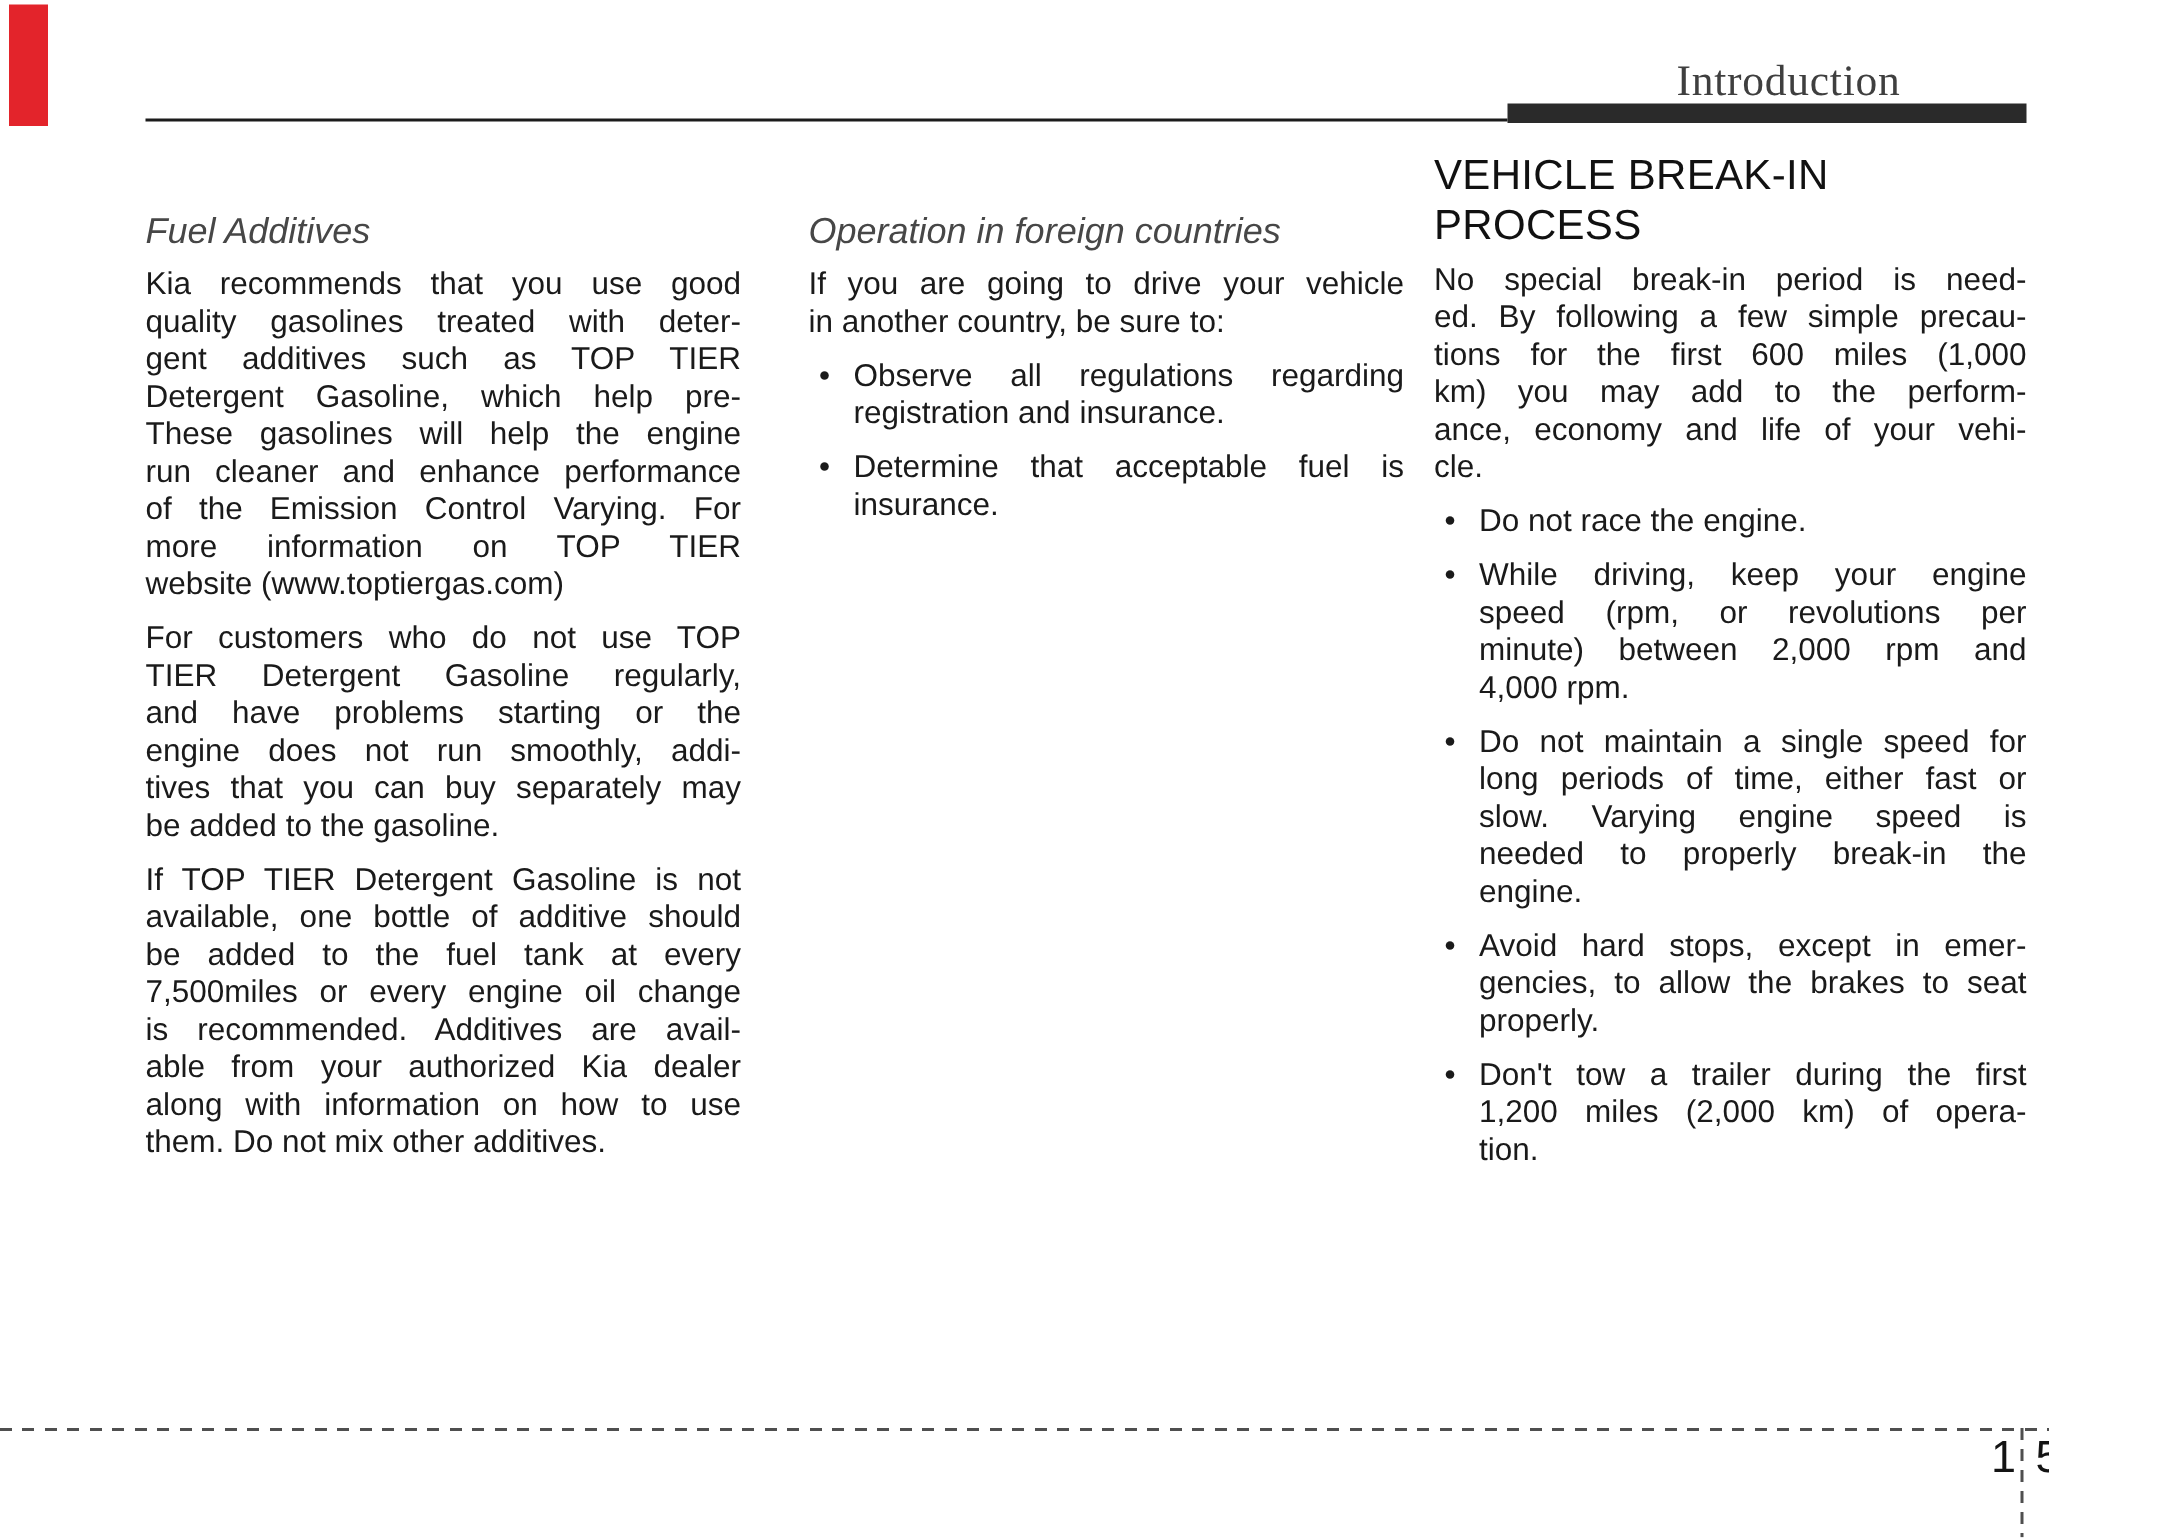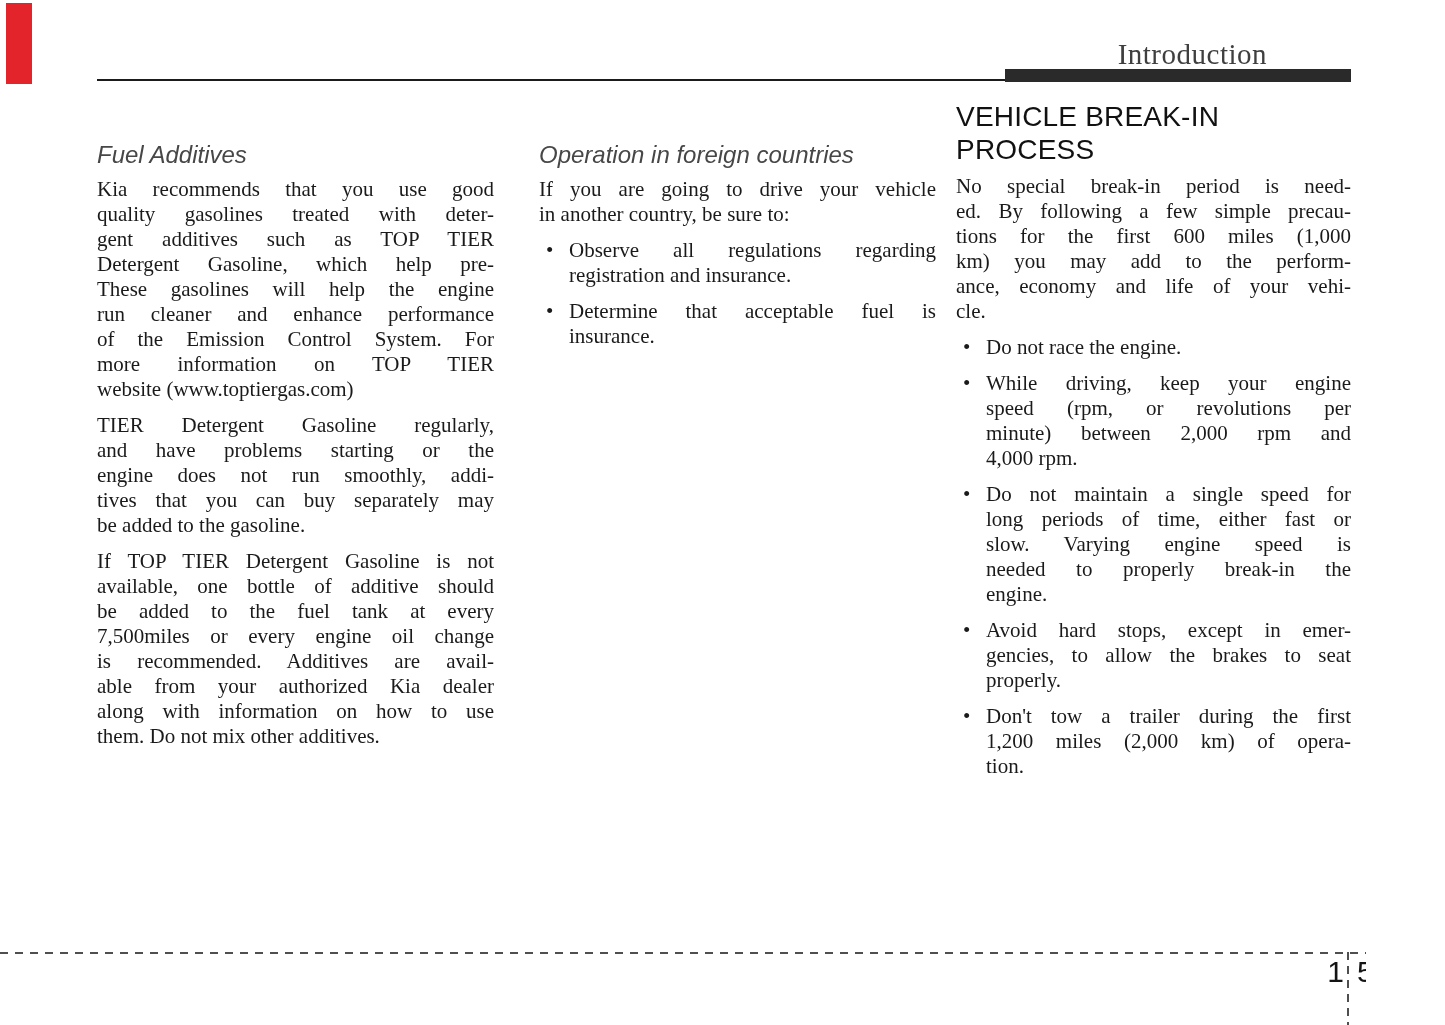--- a/index.html
+++ b/index.html
@@ -32,21 +32,21 @@
   .column:nth-child(2){left:539px;top:141px;width:397px;}
   .column:nth-child(3){left:956px;top:100px;width:395px;}
   .col-heading{font-weight:normal;margin:0 0 8px 0;}
   .column:nth-child(1) .col-heading,
   .column:nth-child(2) .col-heading{
     font-style:italic;color:#474747;font-size:24px;line-height:28px;
   }
   .column:nth-child(3) .col-heading{
     color:#111;font-size:28px;line-height:33px;letter-spacing:.2px;
   }
-  .block{margin:0 0 11px 0;color:#1a1a1a;font-size:21px;font-family:Liberation Serif, serif;}
+  .block{margin:0 0 11px 0;color:#1a1a1a;font-size:21px;}
   .block.bullet{position:relative;padding-left:30px;}
   .dot{position:absolute;left:7px;top:0;font-size:21px;line-height:25px;color:#1a1a1a;}
   .line{
     height:25px;line-height:25px;
     text-align:justify;text-align-last:justify;
   }
   .line.last{text-align-last:left;}
   
   .footer-dash-h{
     position:absolute;left:0;top:952px;width:1445px;height:2px;
@@ -78,25 +78,26 @@
         <div class="col-heading">
           <div>Fuel Additives</div>
         </div>
         <div class="block p">
           <div class="line">Kia recommends that you use good</div>
           <div class="line">quality gasolines treated with deter-</div>
           <div class="line">gent additives such as TOP TIER</div>
           <div class="line">Detergent Gasoline, which help pre-</div>
           <div class="line">These gasolines will help the engine</div>
           <div class="line">run cleaner and enhance performance</div>
-          <div class="line">of the Emission Control System. For</div>
+          <div class="line">of the Emission Control Varying. For</div>
           <div class="line">more information on TOP TIER</div>
           <div class="line last">website (www.toptiergas.com)</div>
         </div>
         <div class="block p">
+          <div class="line">For customers who do not use TOP</div>
           <div class="line">TIER Detergent Gasoline regularly,</div>
           <div class="line">and have problems starting or the</div>
           <div class="line">engine does not run smoothly, addi-</div>
           <div class="line">tives that you can buy separately may</div>
           <div class="line last">be added to the gasoline.</div>
         </div>
         <div class="block p">
           <div class="line">If TOP TIER Detergent Gasoline is not</div>
           <div class="line">available, one bottle of additive should</div>
           <div class="line">be added to the fuel tank at every</div>

